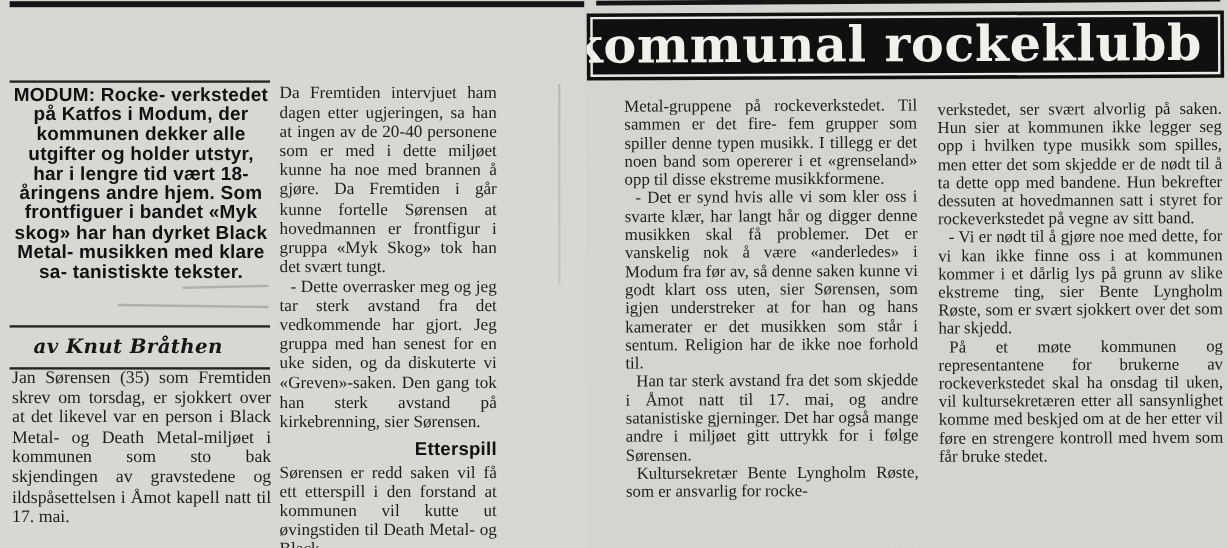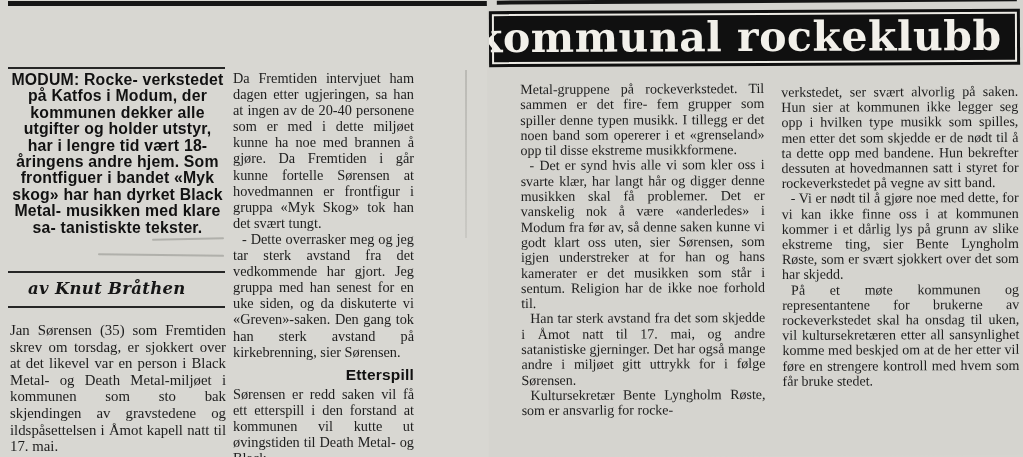--- a/index.html
+++ b/index.html
@@ -39,21 +39,21 @@
     position:absolute;left:10px;top:72px;width:215px;
     font-family:"Liberation Sans",sans-serif;font-weight:700;
     font-size:15.8px;line-height:16.4px;color:#111;
     letter-spacing:.2px;text-align:center;
   }
   #byline{
     position:absolute;left:10px;top:279px;width:215px;
     font-family:"DejaVu Serif",serif;font-style:italic;font-weight:700;
     font-size:16.5px;color:#161616;letter-spacing:.3px;margin-left:18px;
   }
-  #col1-body{position:absolute;left:10px;top:322px;width:216px;}
+  #col1-body{position:absolute;left:10px;top:307px;width:216px;}
   
   .bodytext{color:#1d1d1d;text-align:justify;}
   .bodytext p{margin:0;}
   #col1-body{font-size:14.8px;line-height:16.6px;}
   #col2{position:absolute;left:233px;top:70px;width:181px;font-size:14.3px;line-height:16.1px;}
   #col3{position:absolute;left:33px;top:82px;width:244px;font-size:14px;line-height:15.3px;}
   #col4{position:absolute;left:294px;top:86px;width:237px;font-size:14px;line-height:15.2px;}
   .indent{text-indent:9px;}
   .subhead{
     font-family:"Liberation Sans",sans-serif;font-weight:700;

